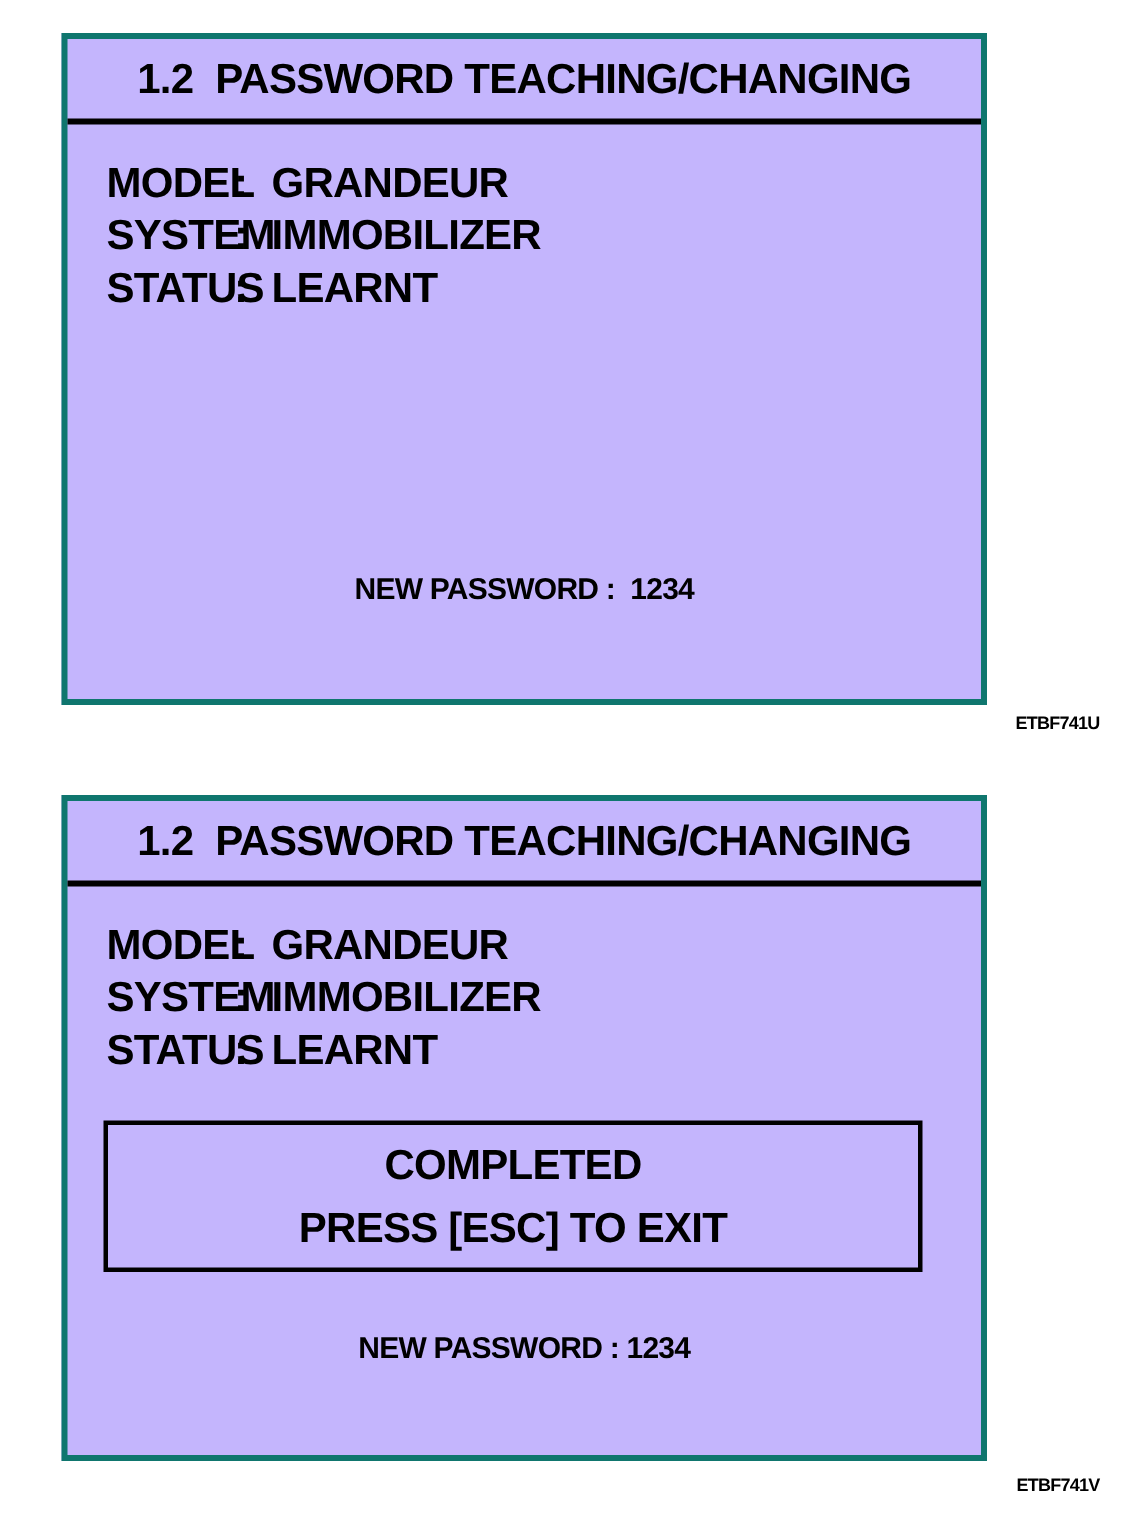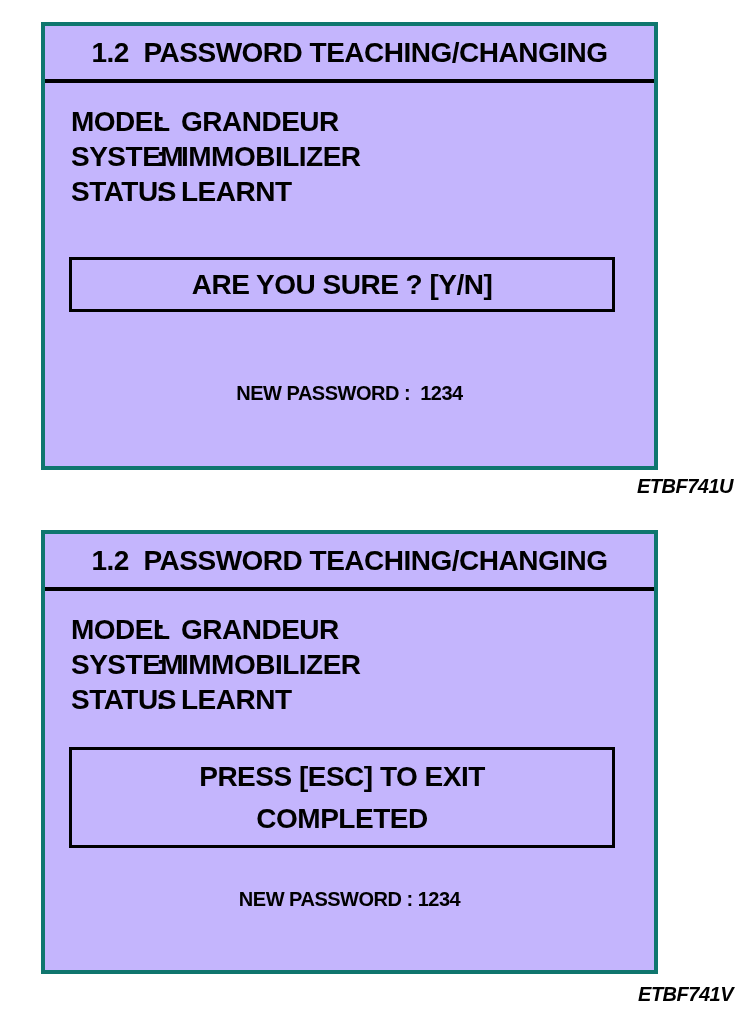--- a/index.html
+++ b/index.html
@@ -80,24 +80,23 @@
     font-size: 20px;
     letter-spacing: -0.5px;
     white-space: pre;
   }
   .panel-1 .password-line { top: 356px; }
   .panel-2 .password-line { top: 354px; }
 
   .figure-code {
     position: absolute;
     right: 19px;
-    font-size: 20px;
+    font-size: 12px;
     font-weight: 700;
     letter-spacing: -0.5px;
-    font-style: italic;
   }
   .figure-code-1 { top: 475px; }
   .figure-code-2 { top: 983px; margin-left: 26px; }
 </style>
 </head>
 <body>
 
 <div class="canvas">
 
   <section class="panel panel-1">
@@ -116,23 +115,20 @@
         <span class="field-colon">:</span>
         <span class="field-value">IMMOBILIZER</span>
       </div>
       <div class="field-row">
         <span class="field-label">STATUS</span>
         <span class="field-colon">:</span>
         <span class="field-value">LEARNT</span>
       </div>
     </div>
 
-    <div class="message-box">
-      <div class="message-line">ARE YOU SURE ? [Y/N]</div>
-    </div>
 
     <div class="password-line">NEW PASSWORD :  1234</div>
   </section>
 
   <div class="figure-code figure-code-1">ETBF741U</div>
 
   <section class="panel panel-2">
     <div class="panel-header">
       <span>1.2  PASSWORD TEACHING/CHANGING</span>
     </div>
@@ -149,22 +145,22 @@
         <span class="field-value">IMMOBILIZER</span>
       </div>
       <div class="field-row">
         <span class="field-label">STATUS</span>
         <span class="field-colon">:</span>
         <span class="field-value">LEARNT</span>
       </div>
     </div>
 
     <div class="message-box">
+      <div class="message-line">COMPLETED</div>
       <div class="message-line">PRESS [ESC] TO EXIT</div>
-      <div class="message-line">COMPLETED</div>
     </div>
 
     <div class="password-line">NEW PASSWORD : 1234</div>
   </section>
 
   <div class="figure-code figure-code-2">ETBF741V</div>
 
 </div>
 
 </body></html>

